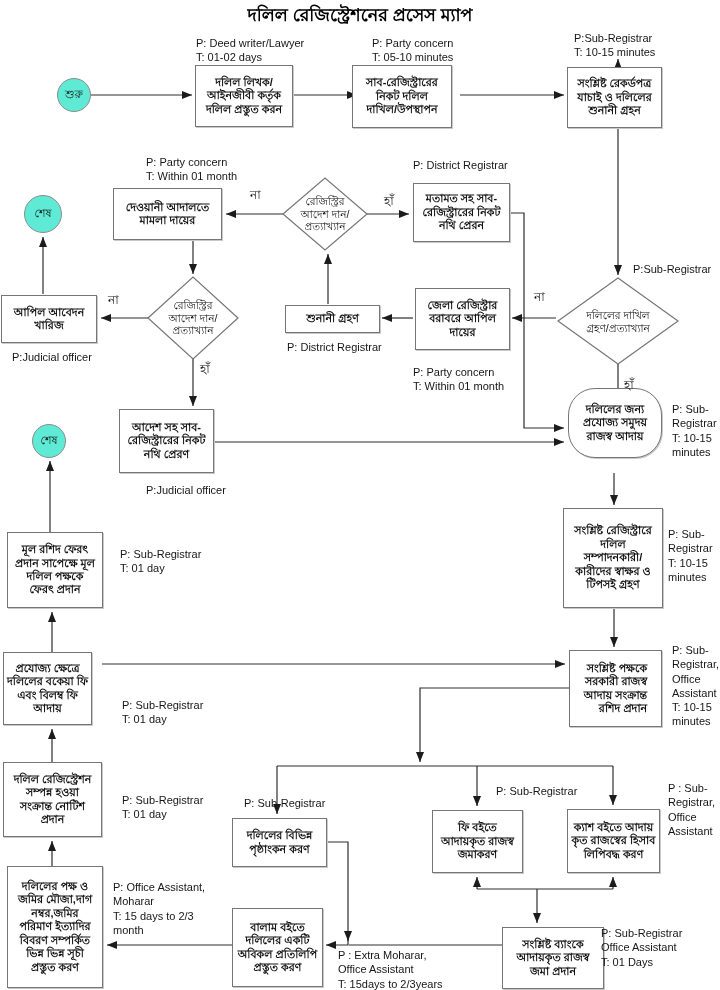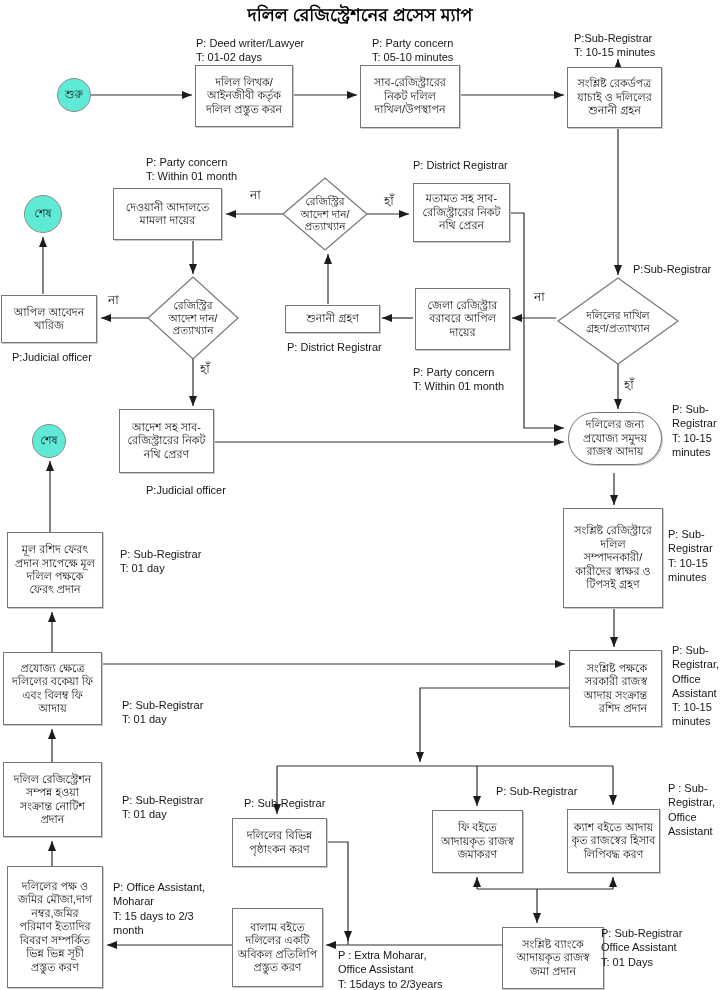--- a/index.html
+++ b/index.html
@@ -3,21 +3,21 @@
 <meta charset="utf-8">
 <style>
   html,body{margin:0;padding:0;background:#fff;}
   body{width:720px;height:990px;font-family:"Liberation Sans","DejaVu Sans",sans-serif;}
   .stage{position:relative;width:720px;height:990px;background:#ffffff;overflow:hidden;}
   .title{position:absolute;top:2px;left:0;width:100%;text-align:center;font-size:17.5px;
          font-weight:bold;color:#000;z-index:3;}
   .pbox{position:absolute;display:flex;align-items:center;justify-content:center;text-align:center;
         background:#fff;border:1px solid #767676;box-shadow:1px 1px 0 #c9c9c9;
         font-size:11px;line-height:1.22;color:#111;white-space:pre-line;z-index:2;
-        padding:1px;box-sizing:border-box;overflow:hidden;}
+        padding:1px;box-sizing:border-box;overflow:hidden;font-weight:bold;}
   .circle{position:absolute;border-radius:50%;border:1px solid #8d8d8d;background:#5eead4;
         display:flex;align-items:center;justify-content:center;font-size:11px;color:#111;
         z-index:2;box-sizing:border-box;}
   .dtext{position:absolute;display:flex;align-items:center;justify-content:center;text-align:center;
         font-size:10.5px;line-height:1.2;white-space:pre-line;color:#111;z-index:2;}
   .anno{position:absolute;font-size:11px;line-height:1.3;color:#161616;white-space:pre-line;z-index:2;}
   .blabel{position:absolute;font-size:12px;color:#111;z-index:2;}
   svg.wires{position:absolute;left:0;top:0;z-index:1;}
   .shape{fill:#ffffff;stroke:#767676;stroke-width:1.2;}
   .wire{fill:none;stroke:#2e2e2e;stroke-width:1.2;}
@@ -77,53 +77,53 @@
     <polygon class="shape" points="558,321 618,278 678,321 618,364"></polygon>
   </svg>
 
   <div class="circle" style="left:57px;top:78px;width:34px;height:34px;">শুরু</div>
   <div class="circle" style="left:24px;top:195px;width:38px;height:38px;">শেষ</div>
   <div class="circle" style="left:32px;top:424px;width:34px;height:34px;">শেষ</div>
 
   <div class="pbox" style="left:195px;top:65px;width:98px;height:62px;">দলিল লিখক/
 আইনজীবী কর্তৃক
 দলিল প্রস্তুত করন</div>
-  <div class="pbox" style="left:360px;top:65px;width:100px;height:63px;">সাব-রেজিস্ট্রারের
+  <div class="pbox" style="left:352px;top:65px;width:100px;height:63px;">সাব-রেজিস্ট্রারের
 নিকট দলিল
 দাখিল/উপস্থাপন</div>
   <div class="pbox" style="left:567px;top:67px;width:95px;height:61px;">সংশ্লিষ্ট রেকর্ডপত্র
 যাচাই ও দলিলের
 শুনানী গ্রহন</div>
   <div class="pbox" style="left:113px;top:188px;width:109px;height:52px;">দেওয়ানী আদালতে
 মামলা দায়ের</div>
   <div class="pbox" style="left:413px;top:183px;width:97px;height:59px;">মতামত সহ সাব-
 রেজিস্ট্রারের নিকট
 নথি প্রেরন</div>
   <div class="pbox" style="left:285px;top:305px;width:95px;height:28px;">শুনানী গ্রহণ</div>
   <div class="pbox" style="left:415px;top:288px;width:95px;height:62px;">জেলা রেজিস্ট্রার
 বরাবরে আপিল
 দায়ের</div>
   <div class="pbox" style="left:1px;top:295px;width:96px;height:48px;">আপিল আবেদন
 খারিজ</div>
   <div class="pbox" style="left:119px;top:409px;width:95px;height:64px;">আদেশ সহ সাব-
 রেজিস্ট্রারের নিকট
 নথি প্রেরণ</div>
-  <div class="pbox" style="left:568px;top:412px;width:94px;height:53px;border-radius:27px;">দলিলের জন্য
+  <div class="pbox" style="left:568px;top:388px;width:94px;height:70px;border-radius:27px;">দলিলের জন্য
 প্রযোজ্য সমুদয়
 রাজস্ব আদায়</div>
   <div class="pbox" style="left:563px;top:508px;width:100px;height:100px;">সংশ্লিষ্ট রেজিস্ট্রারে
 দলিল
 সম্পাদনকারী/
 কারীদের স্বাক্ষর ও
 টিপসই গ্রহণ</div>
   <div class="pbox" style="left:7px;top:532px;width:96px;height:76px;">মূল রশিদ ফেরৎ
 প্রদান সাপেক্ষে মূল
 দলিল পক্ষকে
 ফেরৎ প্রদান</div>
-  <div class="pbox" style="left:3px;top:652px;width:99px;height:73px;">প্রযোজ্য ক্ষেত্রে
+  <div class="pbox" style="left:3px;top:652px;width:89px;height:73px;">প্রযোজ্য ক্ষেত্রে
 দলিলের বকেয়া ফি
 এবং বিলম্ব ফি
 আদায়</div>
   <div class="pbox" style="left:569px;top:650px;width:93px;height:77px;text-align:right;">সংশ্লিষ্ট পক্ষকে
 সরকারী রাজস্ব
 আদায় সংক্রান্ত
 রশিদ প্রদান</div>
   <div class="pbox" style="left:3px;top:762px;width:99px;height:75px;">দলিল রেজিস্ট্রেশন
 সম্পন্ন হওয়া
 সংক্রান্ত নোটিশ

